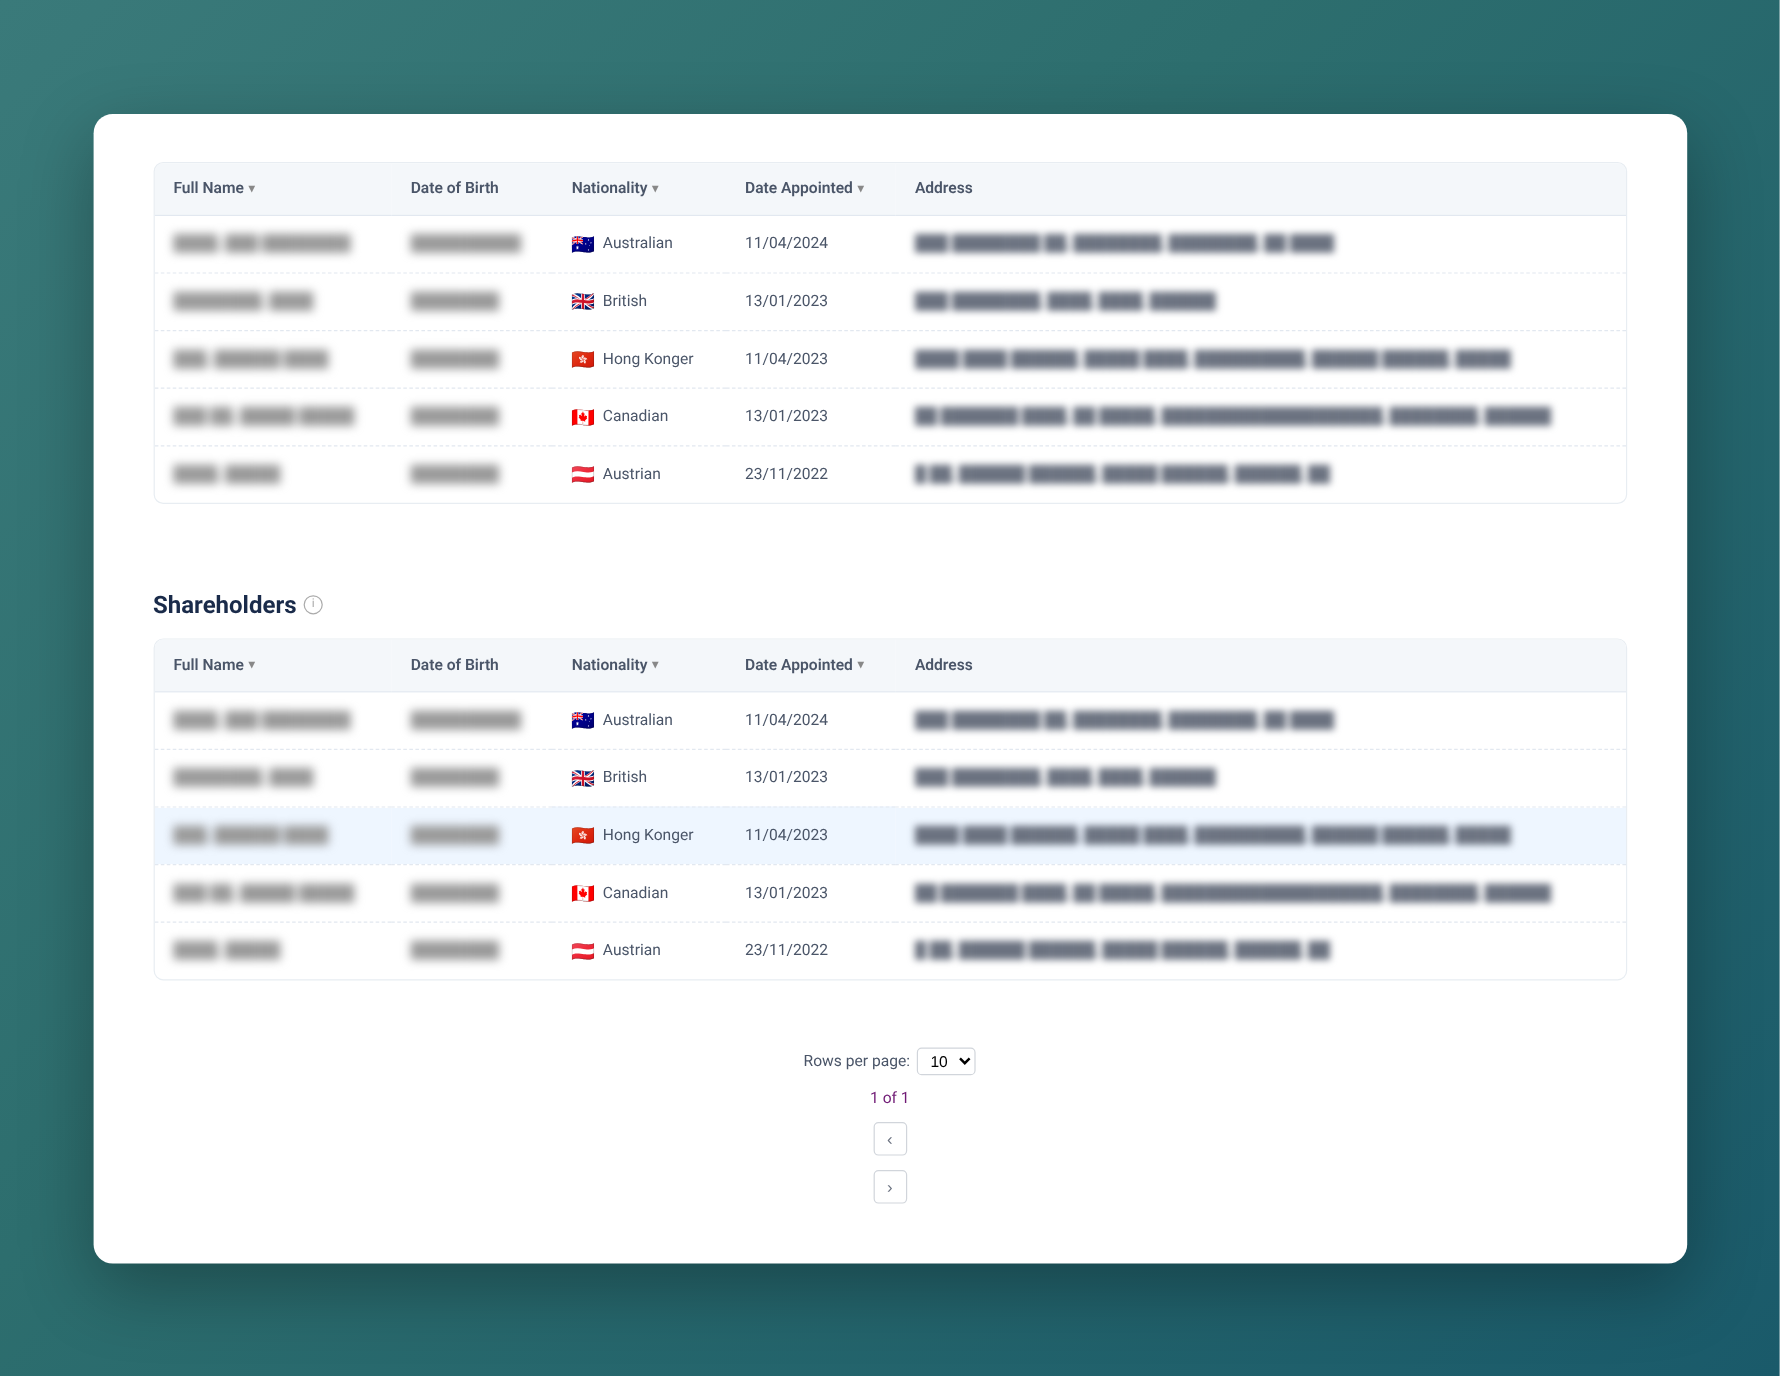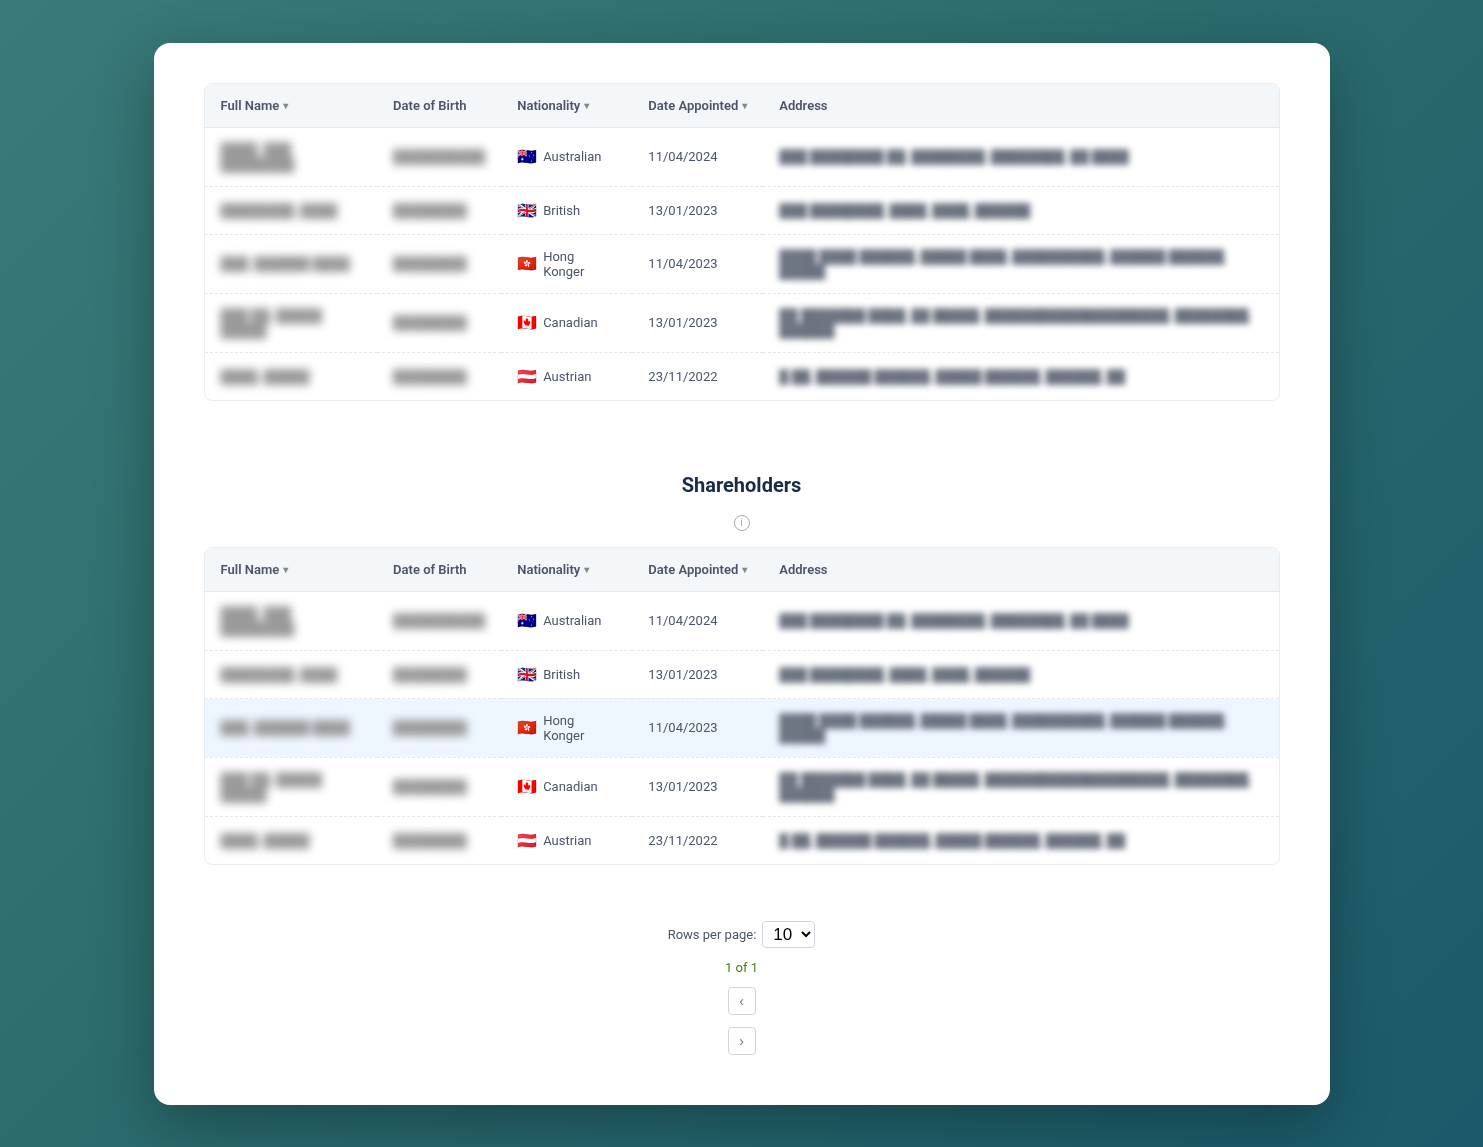--- a/index.html
+++ b/index.html
@@ -9,33 +9,32 @@
       display: flex;
       align-items: center;
       justify-content: center;
       font-family: -apple-system, BlinkMacSystemFont, 'Segoe UI', Roboto, sans-serif;
       padding: 40px;
     }
     .card {
       background: #ffffff;
       border-radius: 16px;
       padding: 40px 50px 50px;
-      width: 1176px;
+      width: 1328px;
       max-width: 100%;
       box-shadow: 0 20px 60px rgba(0,0,0,0.3);
     }
     .section-title {
       font-size: 20px;
       font-weight: 700;
       color: #1a2b4a;
       margin-bottom: 16px;
       display: flex;
       align-items: center;
-      gap: 18px;
-      flex-direction: column;
+      gap: 6px;
     }
     .info-icon {
       width: 16px;
       height: 16px;
       border: 1.5px solid #aaa;
       border-radius: 50%;
       display: inline-flex;
       align-items: center;
       justify-content: center;
       font-size: 10px;
@@ -124,26 +123,26 @@
     }
     .rows-per-page {
       display: flex;
       align-items: center;
       gap: 6px;
     }
     .rows-select {
       border: 1px solid #d1d5db;
       border-radius: 4px;
       padding: 2px 6px;
-      font-size: 17px;
+      font-size: 13px;
       background: #fff;
       cursor: pointer;
     }
     .page-info {
-      color: #4d7c0f;
+      color: #701a75;
     }
     .page-btn {
       width: 28px;
       height: 28px;
       border: 1px solid #d1d5db;
       border-radius: 4px;
       background: #fff;
       cursor: pointer;
       display: flex;
       align-items: center;

